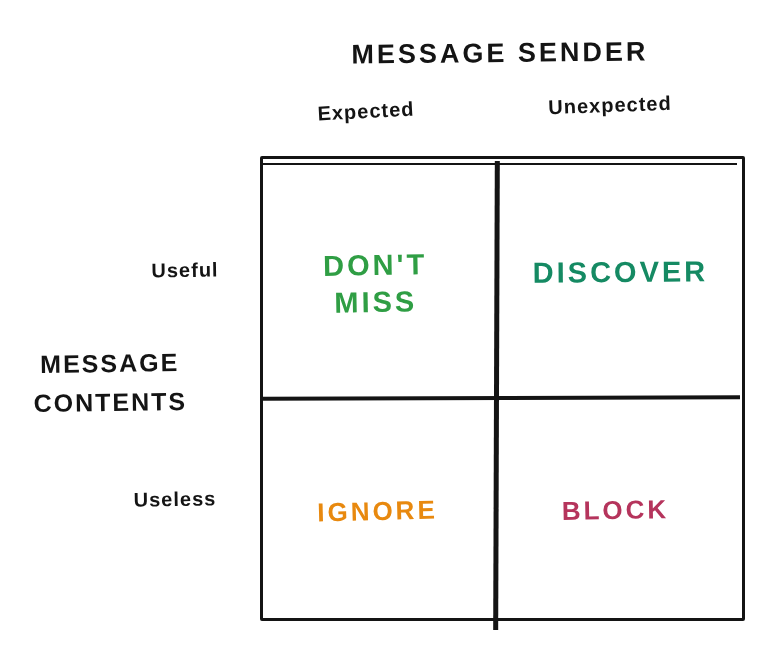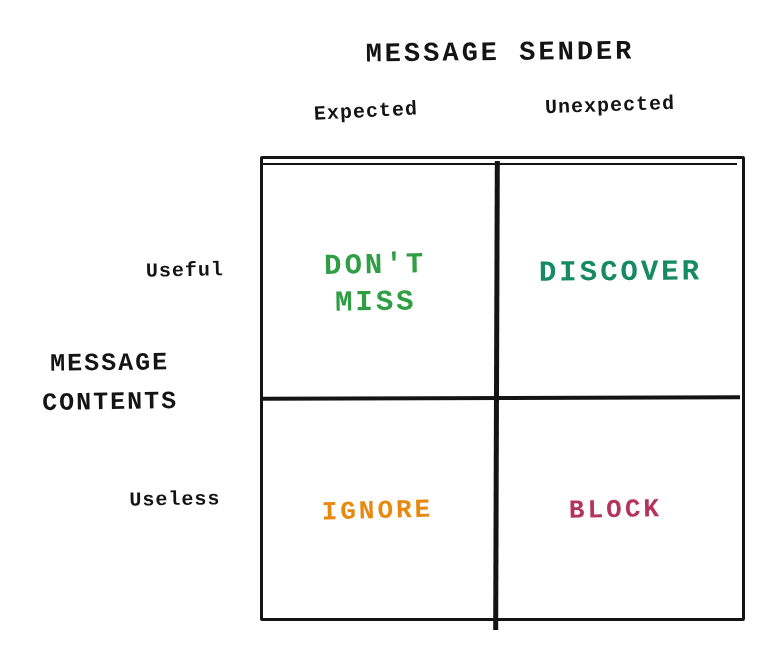--- a/index.html
+++ b/index.html
@@ -6,21 +6,21 @@
     margin: 0;
     padding: 0;
     background: #ffffff;
   }
   .canvas {
     position: relative;
     width: 780px;
     height: 646px;
     background: #ffffff;
     overflow: hidden;
-    font-family: Liberation Mono, monospace;
+    font-family: Liberation Sans, sans-serif;
     color: #141414;
   }
   .hand {
     font-weight: 700;
     letter-spacing: 2px;
   }
   .abs { position: absolute; }
 
   
   .matrix-title {

